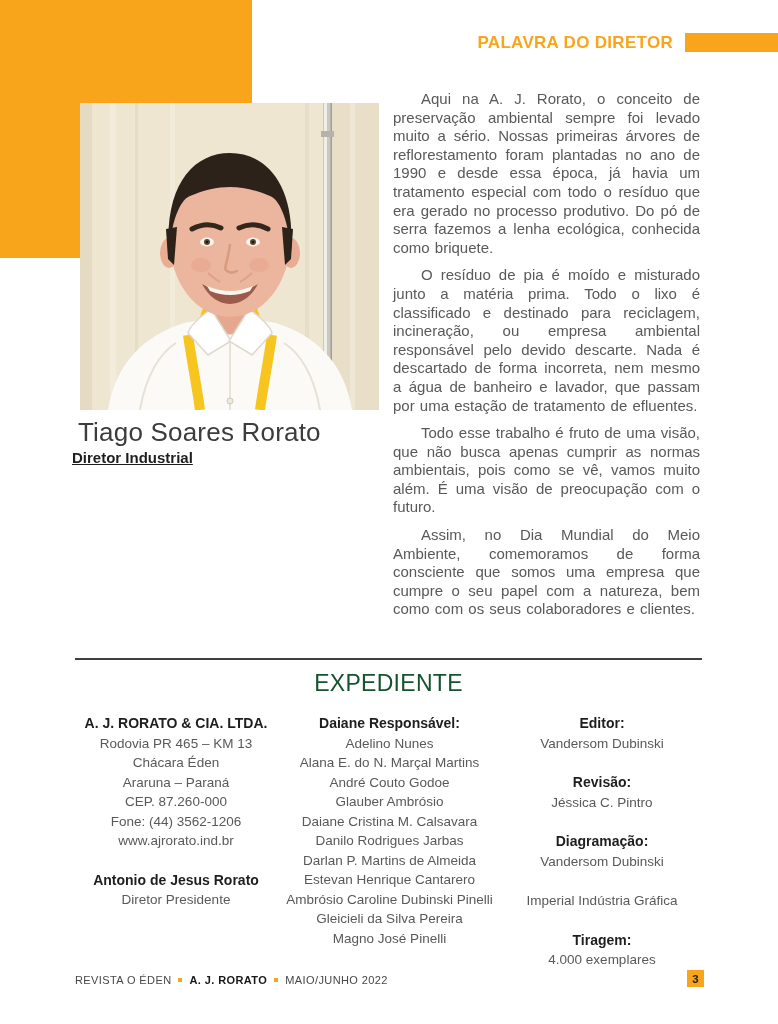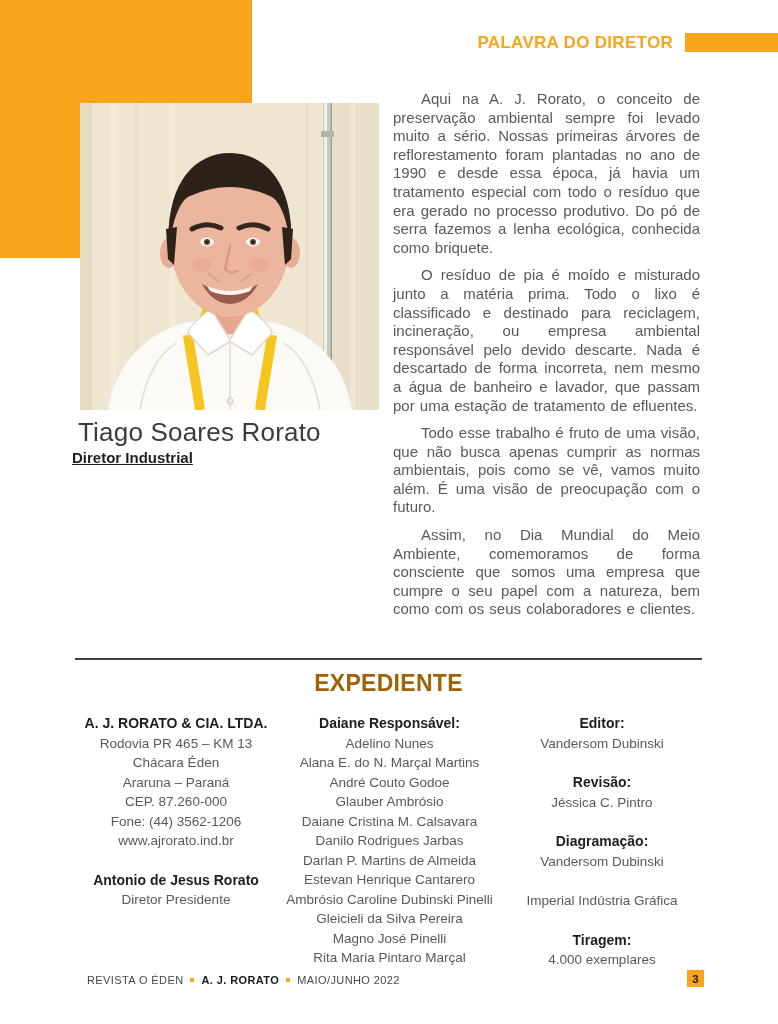--- a/index.html
+++ b/index.html
@@ -58,42 +58,41 @@
     margin:0 0 9px 0;
     word-spacing:1px;
   }
   
   .divider{
     position:absolute;left:75px;top:658px;
     width:627px;height:2px;background:#3F3F3F;
   }
   .expediente-title{
     position:absolute;left:75px;top:670px;width:627px;
-    text-align:center;font-size:23px;font-weight:700;
-    color:#a16207;letter-spacing:.3px;
+    text-align:center;font-size:23px;font-weight:400;
+    color:#14532d;letter-spacing:.3px;
   }
   .columns{
     position:absolute;left:75px;top:714px;width:627px;
     display:grid;grid-template-columns:202px 225px 200px;
     font-size:13.5px;line-height:19.5px;
     color:var(--body);text-align:center;
   }
   .exp-head{
     font-weight:700;color:var(--ink);font-size:14px;
   }
   .exp-line{white-space:nowrap;}
   .company-president{margin-top:20px;}
   .credit{margin-bottom:20px;}
   
   .footer-left{
     position:absolute;left:75px;top:974px;
     display:flex;align-items:center;gap:7px;
     font-size:11px;letter-spacing:.4px;color:#474747;
     text-transform:uppercase;
-    margin-left:12px;
   }
   .footer-company{font-weight:700;color:#191919;}
   .sep-dot{width:4px;height:4px;background:var(--accent);display:inline-block;}
   .page-badge{
     position:absolute;left:687px;top:970px;
     width:17px;height:17px;background:var(--accent);
     display:flex;align-items:center;justify-content:center;
     font-size:11.5px;font-weight:700;color:#222222;
   }
 </style>
@@ -208,21 +207,20 @@
           <div class="exp-line">Alana E. do N. Marçal Martins</div>
           <div class="exp-line">André Couto Godoe</div>
           <div class="exp-line">Glauber Ambrósio</div>
           <div class="exp-line">Daiane Cristina M. Calsavara</div>
           <div class="exp-line">Danilo Rodrigues Jarbas</div>
           <div class="exp-line">Darlan P. Martins de Almeida</div>
           <div class="exp-line">Estevan Henrique Cantarero</div>
           <div class="exp-line">Ambrósio Caroline Dubinski Pinelli</div>
           <div class="exp-line">Gleicieli da Silva Pereira</div>
           <div class="exp-line">Magno José Pinelli</div>
-          <div class="exp-line">Rita Maria Pintaro Marçal</div>
         </div>
     </div>
 
     <div>
       <div class="credit">
         <div class="exp-head">Editor:</div>
         <div class="exp-line">Vandersom Dubinski</div>
       </div>
       <div class="credit">
         <div class="exp-head">Revisão:</div>

